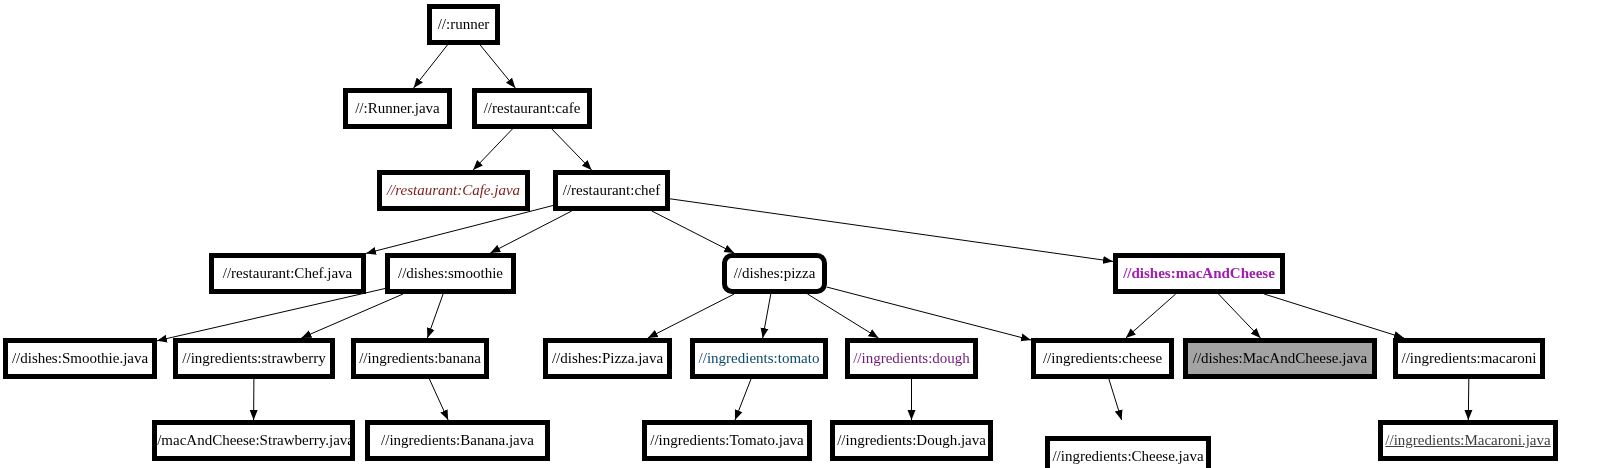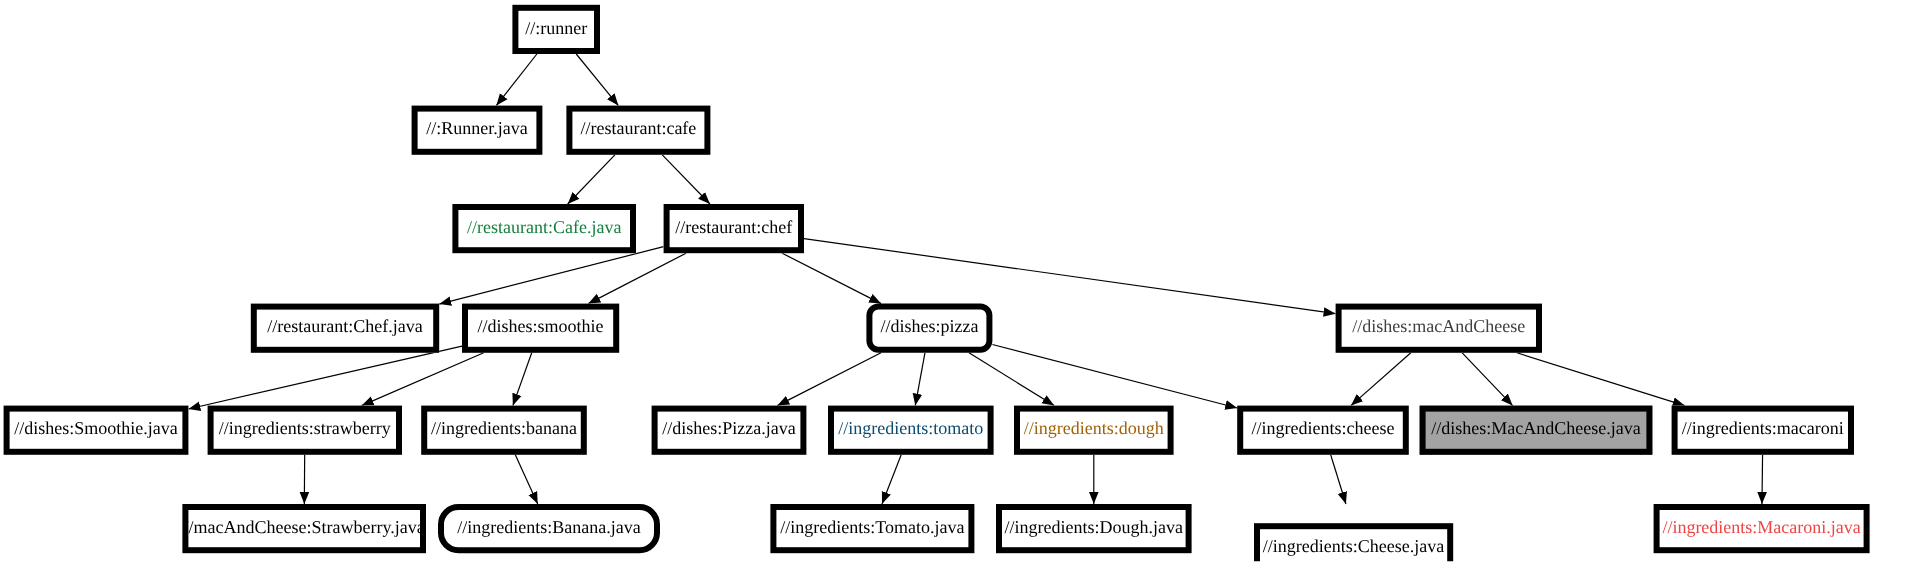--- a/index.html
+++ b/index.html
@@ -70,76 +70,76 @@
       <div class="graph-node" style="left: 427px; top: 4px; width: 73px; height: 41px; border-color: rgb(0, 0, 0); background: rgb(255, 255, 255);">
         <span style="color: rgb(0, 0, 0);">//:runner</span>
       </div>
       <div class="graph-node" style="left: 343px; top: 88px; width: 109px; height: 41px; border-color: rgb(0, 0, 0); background: rgb(255, 255, 255);">
         <span style="color: rgb(0, 0, 0);">//:Runner.java</span>
       </div>
       <div class="graph-node" style="left: 472px; top: 88px; width: 120px; height: 41px; border-color: rgb(0, 0, 0); background: rgb(255, 255, 255);">
         <span style="color: rgb(0, 0, 0);">//restaurant:cafe</span>
       </div>
       <div class="graph-node" style="left: 377px; top: 170px; width: 153px; height: 41px; border-color: rgb(0, 0, 0); background: rgb(255, 255, 255);">
-        <span style="color: #15803d;">//restaurant:Cafe.java</span>
+        <span style="color: #7f1d1d; font-style: italic;">//restaurant:Cafe.java</span>
       </div>
       <div class="graph-node" style="left: 553px; top: 170px; width: 117px; height: 41px; border-color: rgb(0, 0, 0); background: rgb(255, 255, 255);">
         <span style="color: rgb(0, 0, 0);">//restaurant:chef</span>
       </div>
       <div class="graph-node" style="left: 209px; top: 253px; width: 157px; height: 41px; border-color: rgb(0, 0, 0); background: rgb(255, 255, 255);">
         <span style="color: rgb(0, 0, 0);">//restaurant:Chef.java</span>
       </div>
       <div class="graph-node" style="left: 385px; top: 253px; width: 131px; height: 41px; border-color: rgb(0, 0, 0); background: rgb(255, 255, 255);">
         <span style="color: rgb(0, 0, 0);">//dishes:smoothie</span>
       </div>
       <div class="graph-node" style="left: 722px; top: 253px; width: 105px; height: 41px; border-color: rgb(0, 0, 0); background: rgb(255, 255, 255); border-radius: 10px;">
         <span style="color: rgb(0, 0, 0);">//dishes:pizza</span>
       </div>
       <div class="graph-node" style="left: 1113px; top: 253px; width: 172px; height: 41px; border-color: rgb(0, 0, 0); background: rgb(255, 255, 255);">
-        <span style="color: #404040;">//dishes:macAndCheese</span>
+        <span style="color: #a21caf; font-weight: bold;">//dishes:macAndCheese</span>
       </div>
       <div class="graph-node" style="left: 3px; top: 338px; width: 154px; height: 41px; border-color: rgb(0, 0, 0); background: rgb(255, 255, 255);">
         <span style="color: rgb(0, 0, 0);">//dishes:Smoothie.java</span>
       </div>
       <div class="graph-node" style="left: 173px; top: 338px; width: 162px; height: 41px; border-color: rgb(0, 0, 0); background: rgb(255, 255, 255); align-items: center;">
         <span style="color: rgb(0, 0, 0);">//ingredients:strawberry</span>
       </div>
       <div class="graph-node" style="left: 351px; top: 338px; width: 138px; height: 41px; border-color: rgb(0, 0, 0); background: rgb(255, 255, 255);">
         <span style="color: rgb(0, 0, 0);">//ingredients:banana</span>
       </div>
       <div class="graph-node" style="left: 543px; top: 338px; width: 129px; height: 41px; border-color: rgb(0, 0, 0); background: rgb(255, 255, 255);">
         <span style="color: rgb(0, 0, 0);">//dishes:Pizza.java</span>
       </div>
       <div class="graph-node" style="left: 690px; top: 338px; width: 138px; height: 41px; border-color: rgb(0, 0, 0); background: rgb(255, 255, 255);">
         <span style="color: #0c4a6e;">//ingredients:tomato</span>
       </div>
       <div class="graph-node" style="left: 845px; top: 338px; width: 133px; height: 41px; border-color: rgb(0, 0, 0); background: rgb(255, 255, 255);">
-        <span style="color: #a16207;">//ingredients:dough</span>
+        <span style="color: #701a75;">//ingredients:dough</span>
       </div>
       <div class="graph-node" style="left: 1031px; top: 338px; width: 143px; height: 41px; border-color: rgb(0, 0, 0); background: rgb(255, 255, 255);">
         <span style="color: rgb(0, 0, 0);">//ingredients:cheese</span>
       </div>
       <div class="graph-node" style="left: 1183px; top: 338px; width: 194px; height: 41px; border-color: rgb(0, 0, 0); background: #a3a3a3;">
         <span style="color: rgb(0, 0, 0);">//dishes:MacAndCheese.java</span>
       </div>
       <div class="graph-node" style="left: 1393px; top: 338px; width: 152px; height: 41px; border-color: rgb(0, 0, 0); background: rgb(255, 255, 255);">
         <span style="color: rgb(0, 0, 0);">//ingredients:macaroni</span>
       </div>
       <div class="graph-node" style="left: 152px; top: 420px; width: 203px; height: 41px; border-color: rgb(0, 0, 0); background: rgb(255, 255, 255);">
         <span style="color: rgb(0, 0, 0);">//macAndCheese:Strawberry.java</span>
       </div>
-      <div class="graph-node" style="left: 365px; top: 420px; width: 185px; height: 41px; border-color: rgb(0, 0, 0); background: rgb(255, 255, 255); border-radius: 17px;">
+      <div class="graph-node" style="left: 365px; top: 420px; width: 185px; height: 41px; border-color: rgb(0, 0, 0); background: rgb(255, 255, 255);">
         <span style="color: rgb(0, 0, 0);">//ingredients:Banana.java</span>
       </div>
       <div class="graph-node" style="left: 642px; top: 420px; width: 170px; height: 41px; border-color: rgb(0, 0, 0); background: rgb(255, 255, 255);">
         <span style="color: rgb(0, 0, 0);">//ingredients:Tomato.java</span>
       </div>
       <div class="graph-node" style="left: 830px; top: 420px; width: 163px; height: 41px; border-color: rgb(0, 0, 0); background: rgb(255, 255, 255);">
         <span style="color: rgb(0, 0, 0);">//ingredients:Dough.java</span>
       </div>
       <div class="graph-node" style="left: 1045px; top: 436px; width: 166px; height: 41px; border-color: rgb(0, 0, 0); background: rgb(255, 255, 255);">
         <span style="color: rgb(0, 0, 0);">//ingredients:Cheese.java</span>
       </div>
       <div class="graph-node" style="left: 1378px; top: 420px; width: 180px; height: 41px; border-color: rgb(0, 0, 0); background: rgb(255, 255, 255);">
-        <span style="color: #ef4444;">//ingredients:Macaroni.java</span>
+        <span style="color: #404040; text-decoration: underline;">//ingredients:Macaroni.java</span>
       </div>
     </div>
 </div>
 
 </body></html>

